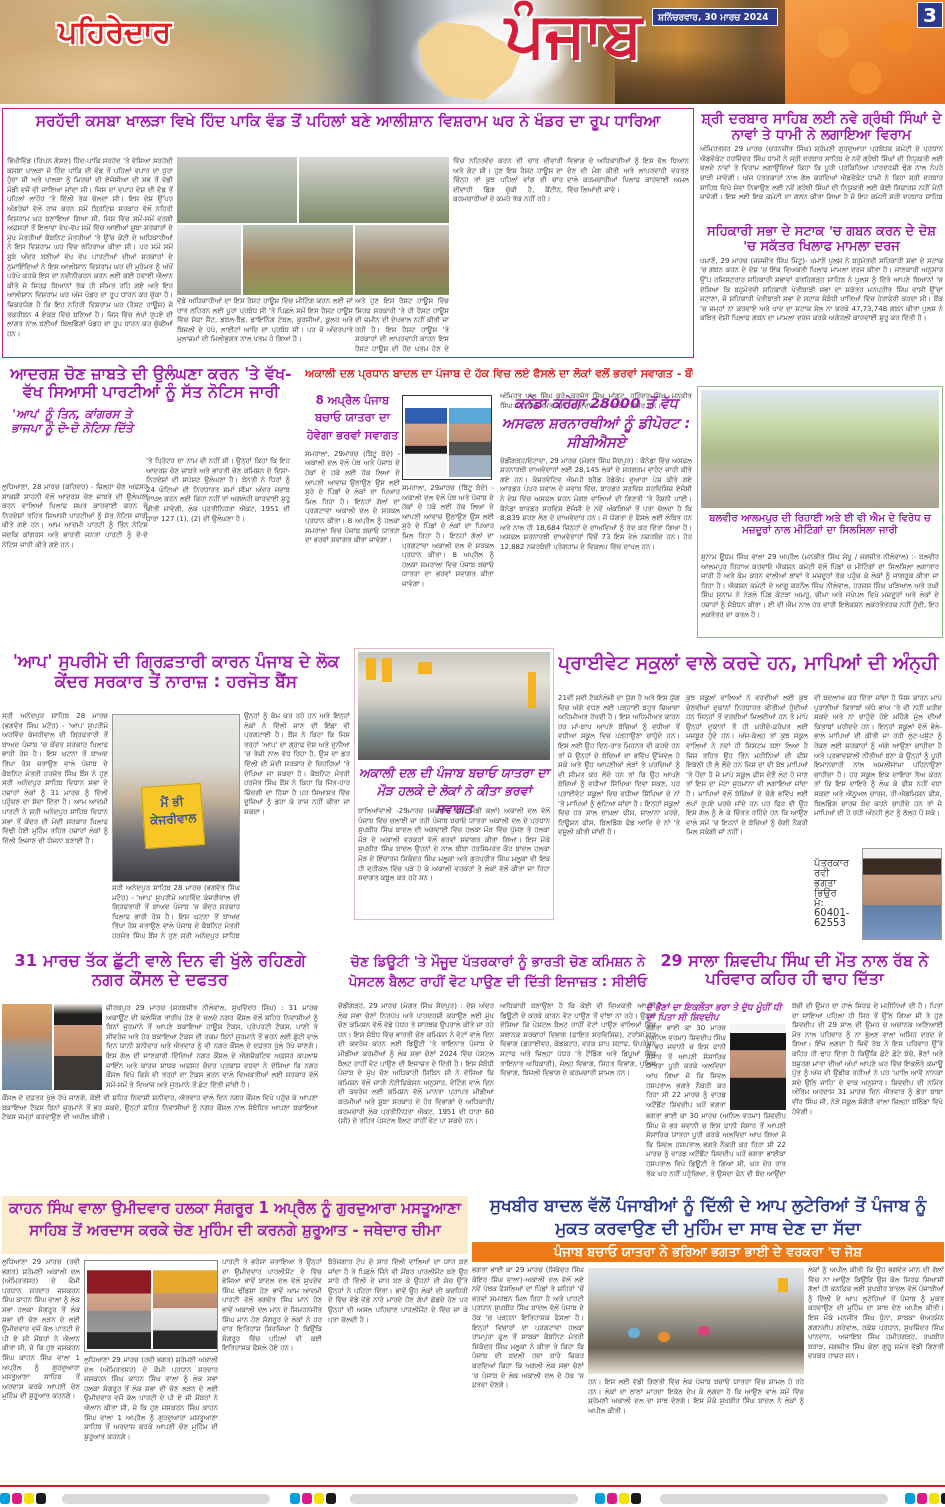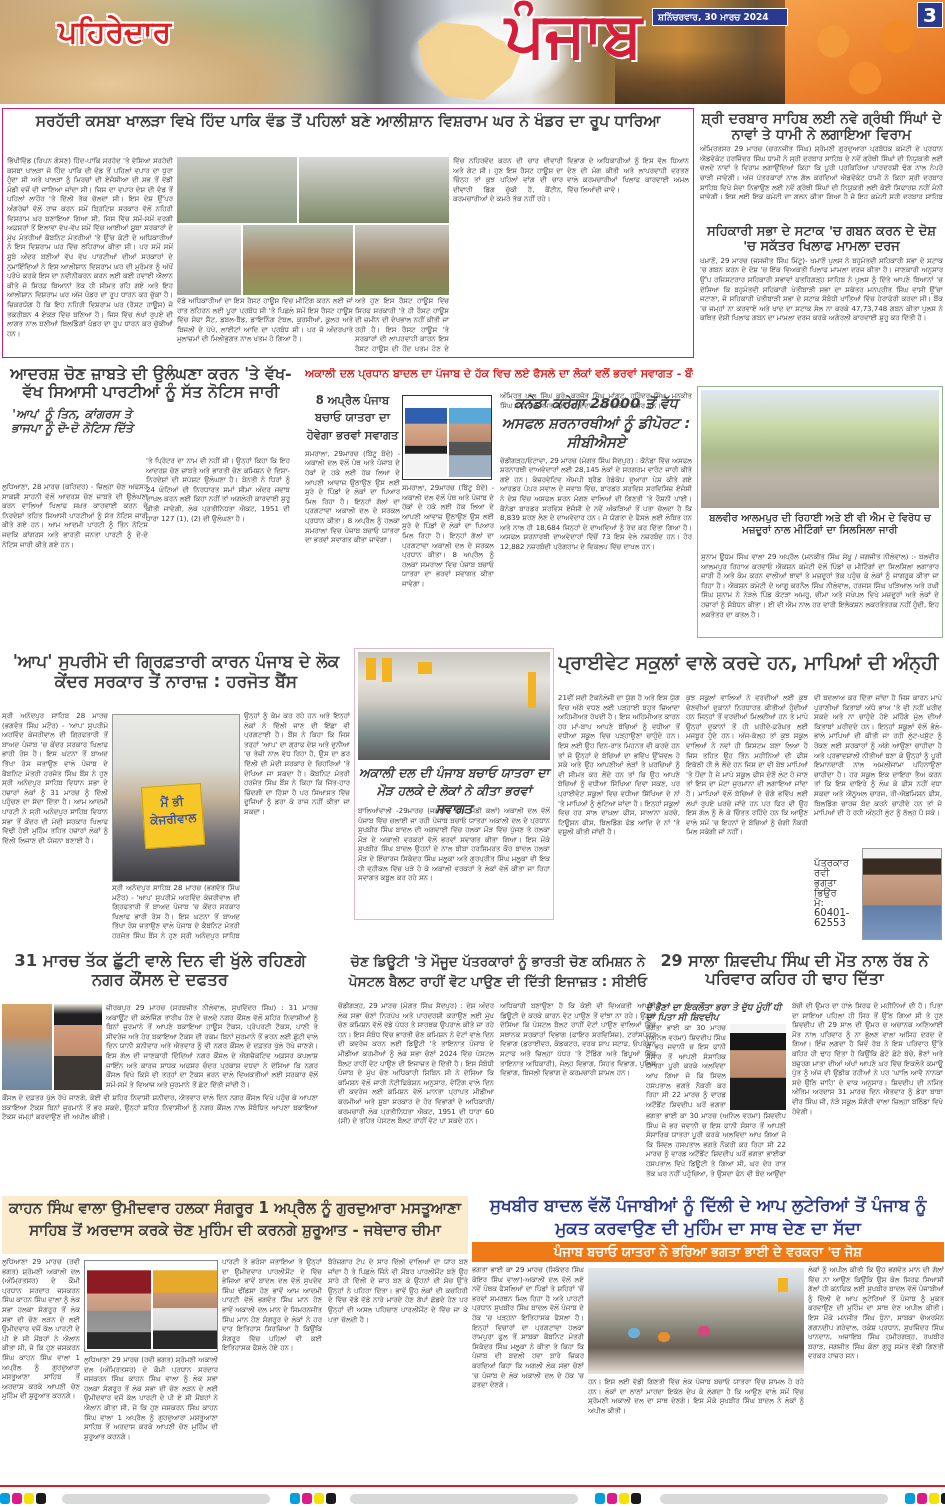--- a/index.html
+++ b/index.html
@@ -1,37 +1,37 @@
 <!DOCTYPE html>
 <html><head>
 <meta charset="utf-8">
 <style>
   * { box-sizing: border-box; margin: 0; padding: 0; }
   html, body { width: 945px; height: 1507px; background: #ffffff; overflow: hidden; }
   body { font-family: "DejaVu Sans", sans-serif; color: #1a1a1a; position: relative; }
 
   .abs { position: absolute; }
   .body-text { font-size: 7px; line-height: 9.6px; color: #333; text-align: justify; overflow: hidden; font-family: "DejaVu Sans", sans-serif; }
-  .hl { font-family: "DejaVu Sans", sans-serif; font-weight: bold; color: #404040; text-align: center; line-height: 1.15; }
+  .hl { font-family: "DejaVu Sans", sans-serif; font-weight: bold; color: #a21caf; text-align: center; line-height: 1.15; }
   .photo { background: #9aa39a; overflow: hidden; }
 
   
   #masthead { left: 0; top: 0; width: 945px; height: 104px; overflow: hidden;
     background: linear-gradient(90deg, #c9a77a 0%, #d8b98c 12%, #bfc3b7 25%, #a8b4a8 33%, #6a6c6c 40%, #cfd5dc 48%, #e8e6e2 56%, #8c6f3f 64%, #c88a3a 72%, #6d5434 80%, #d86a1d 88%, #e77d25 100%); }
   #mast-left-art { left: 0; top: 0; width: 370px; height: 104px;
     background: radial-gradient(ellipse at 30% 80%, #e9c99a 0%, #d0ab76 40%, transparent 70%), radial-gradient(ellipse at 60% 30%, #9fb07a 0%, transparent 55%); opacity: .9; }
   #mast-brand { left: 58px; top: 14px; color: #e02020; font-weight: bold; font-size: 30px;
     text-shadow: 2px 2px 0 #fff, -2px -2px 0 #fff, 2px -2px 0 #fff, -2px 2px 0 #fff; }
   #mast-map { left: 410px; top: 10px; width: 160px; height: 92px;
     background: radial-gradient(ellipse at center, #ffffff 0%, #f2f2f2 55%, transparent 72%); }
   #mast-map-shape { left: 418px; top: 22px; width: 110px; height: 78px; background: #f4d08a;
     clip-path: polygon(20% 0, 55% 5%, 70% 20%, 95% 35%, 85% 70%, 60% 100%, 25% 95%, 5% 60%, 0 25%); opacity:.9; }
   #mast-section { left: 505px; top: 4px; color: #d61d3a; font-weight: bold; font-size: 62px; line-height: 1;
     text-shadow: 2px 2px 0 #fff, -2px -2px 0 #fff; }
-  #mast-date-box { left: 652px; top: 8px; width: 136px; height: 18px; background: #2b3a8f; border: 1px solid #fff; }
+  #mast-date-box { left: 652px; top: 8px; width: 126px; height: 18px; background: #2b3a8f; border: 1px solid #fff; }
   #mast-date { color: #fff; font-size: 9px; font-weight: bold; line-height: 16px; padding-left: 5px; white-space: nowrap; }
   #mast-tractor { left: 615px; top: 50px; width: 170px; height: 54px;
     background: linear-gradient(180deg, transparent 0%, #5e3f24 60%, #3b2a1a 100%); opacity:.8; }
   #mast-right-art { left: 785px; top: 0; width: 160px; height: 104px;
     background: radial-gradient(circle at 30% 40%, #f39a3c 0 12%, transparent 13%), radial-gradient(circle at 70% 35%, #f28a2a 0 12%, transparent 13%), radial-gradient(circle at 50% 75%, #f38f30 0 14%, transparent 15%), linear-gradient(160deg, #f6a04a, #e46d1a); }
   #page-num-box { left: 917px; top: 2px; width: 26px; height: 26px; background: #2b3a8f; border: 1px solid #fff; }
   #page-num { color: #fff; font-size: 20px; font-weight: bold; text-align: center; line-height: 24px; }
 
   
   .pink-frame { border: 1.5px solid #c21e7a; }

